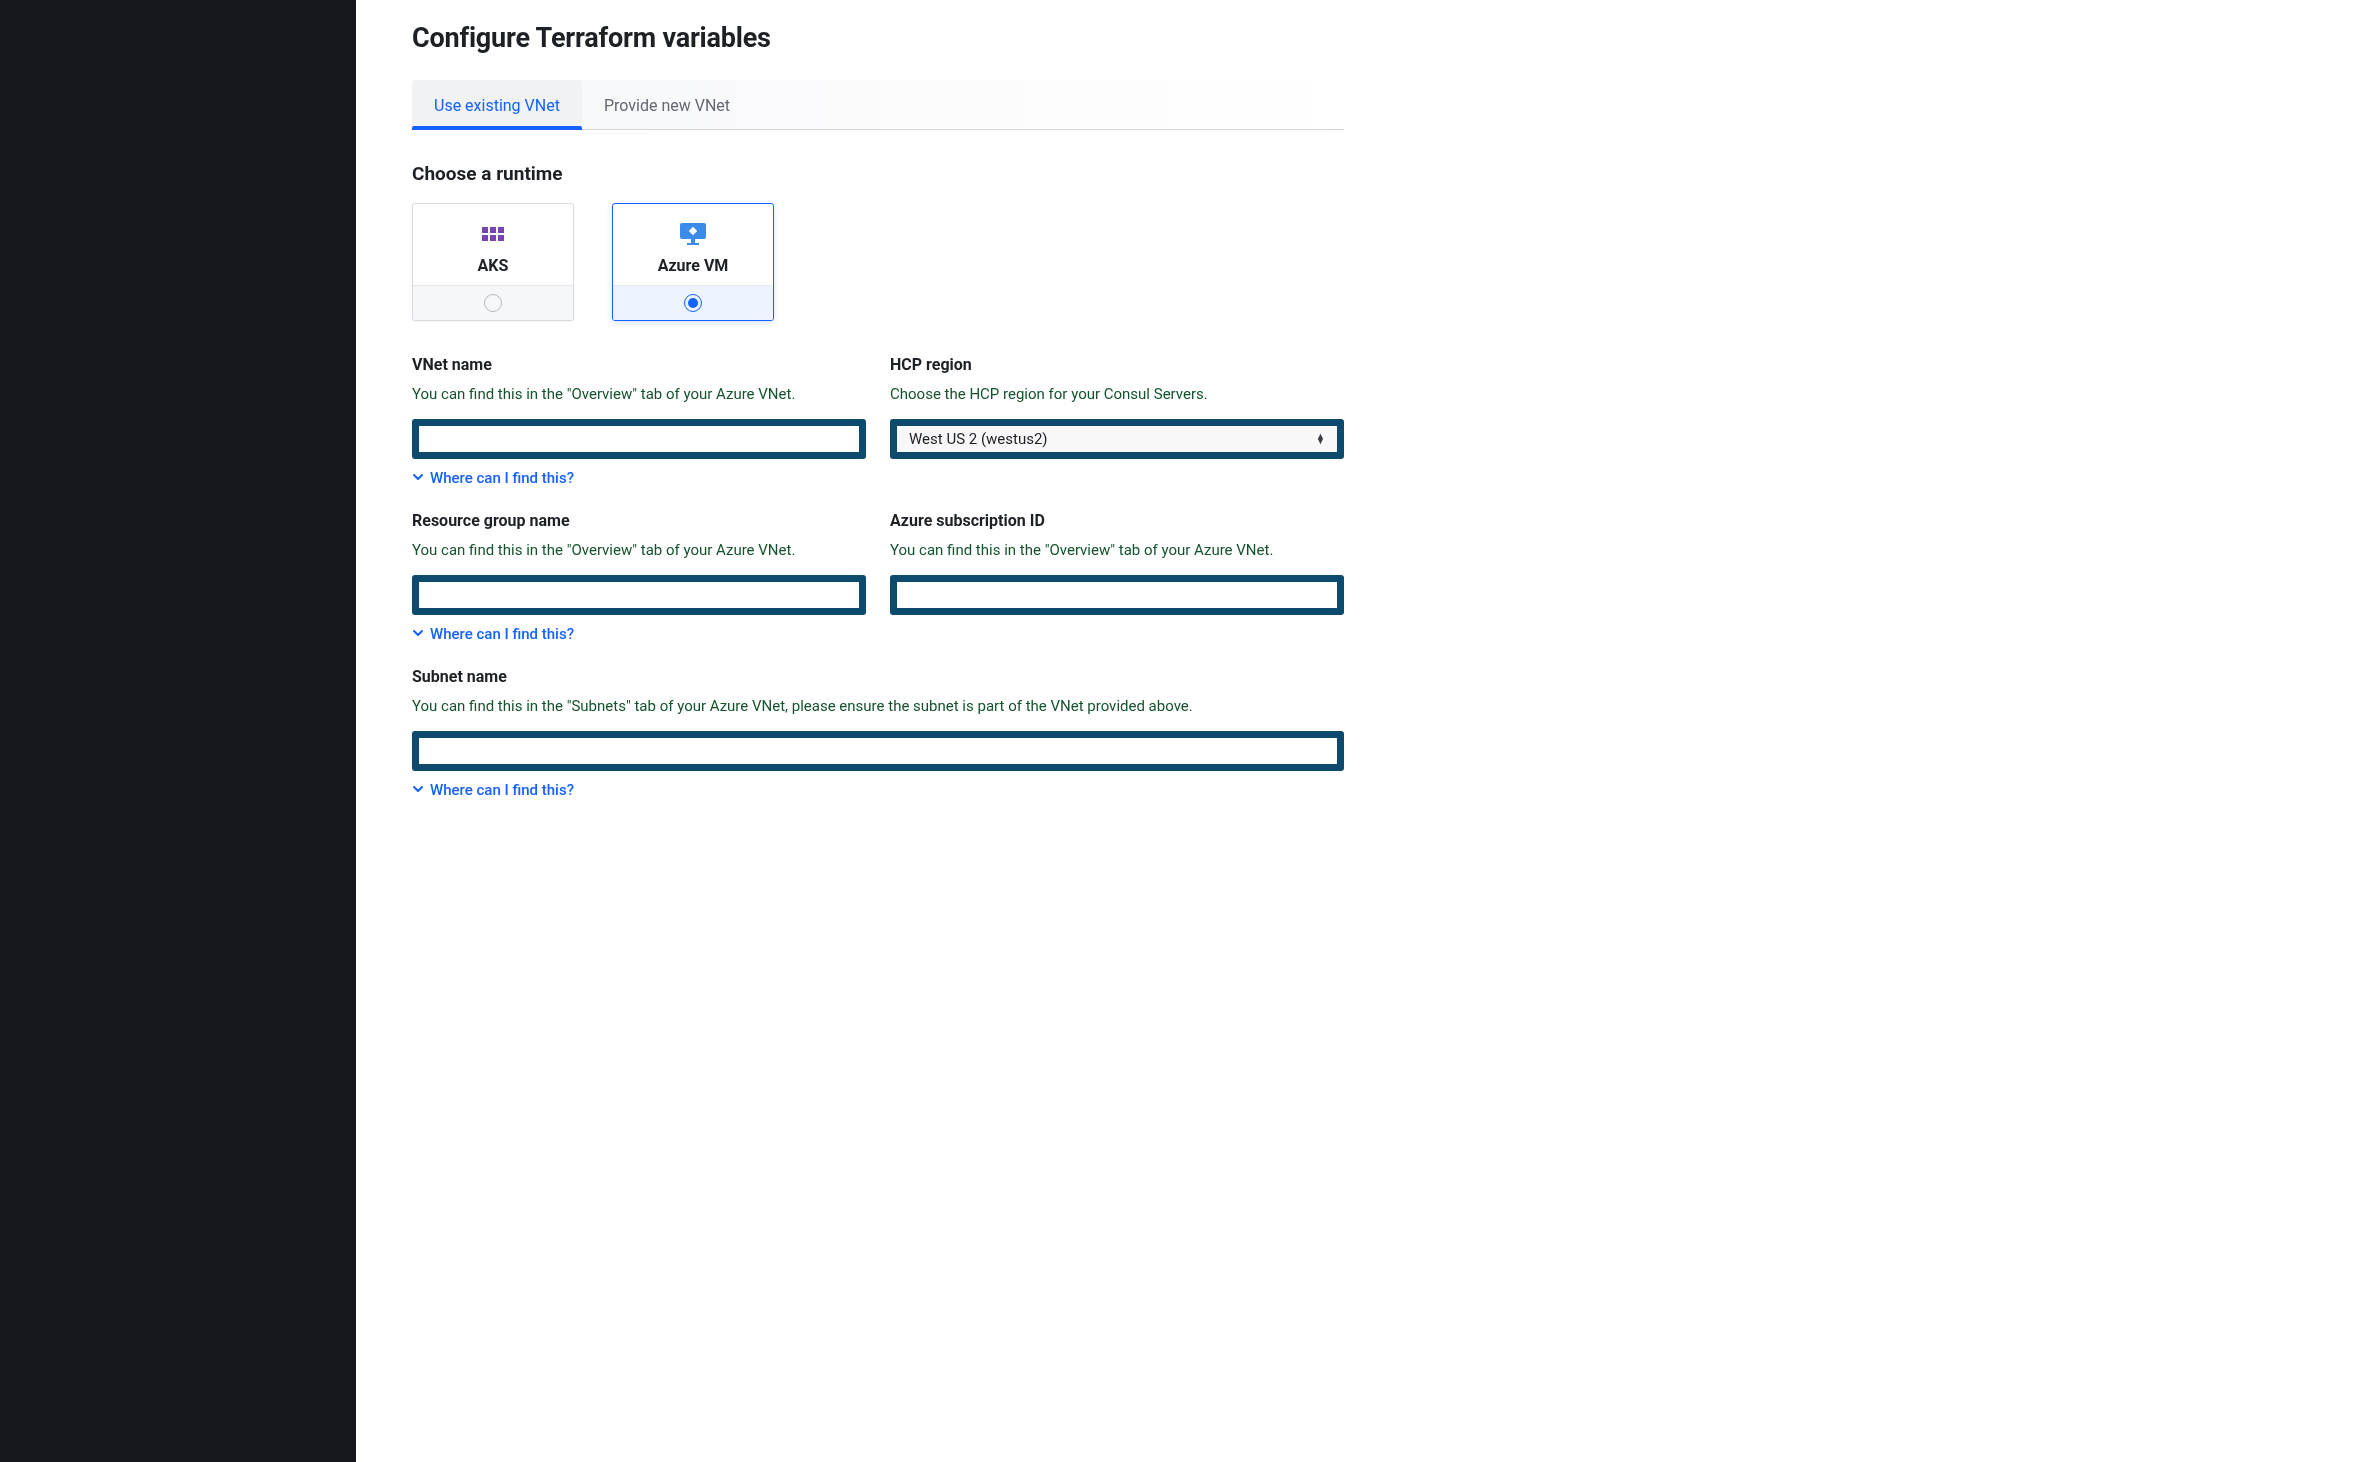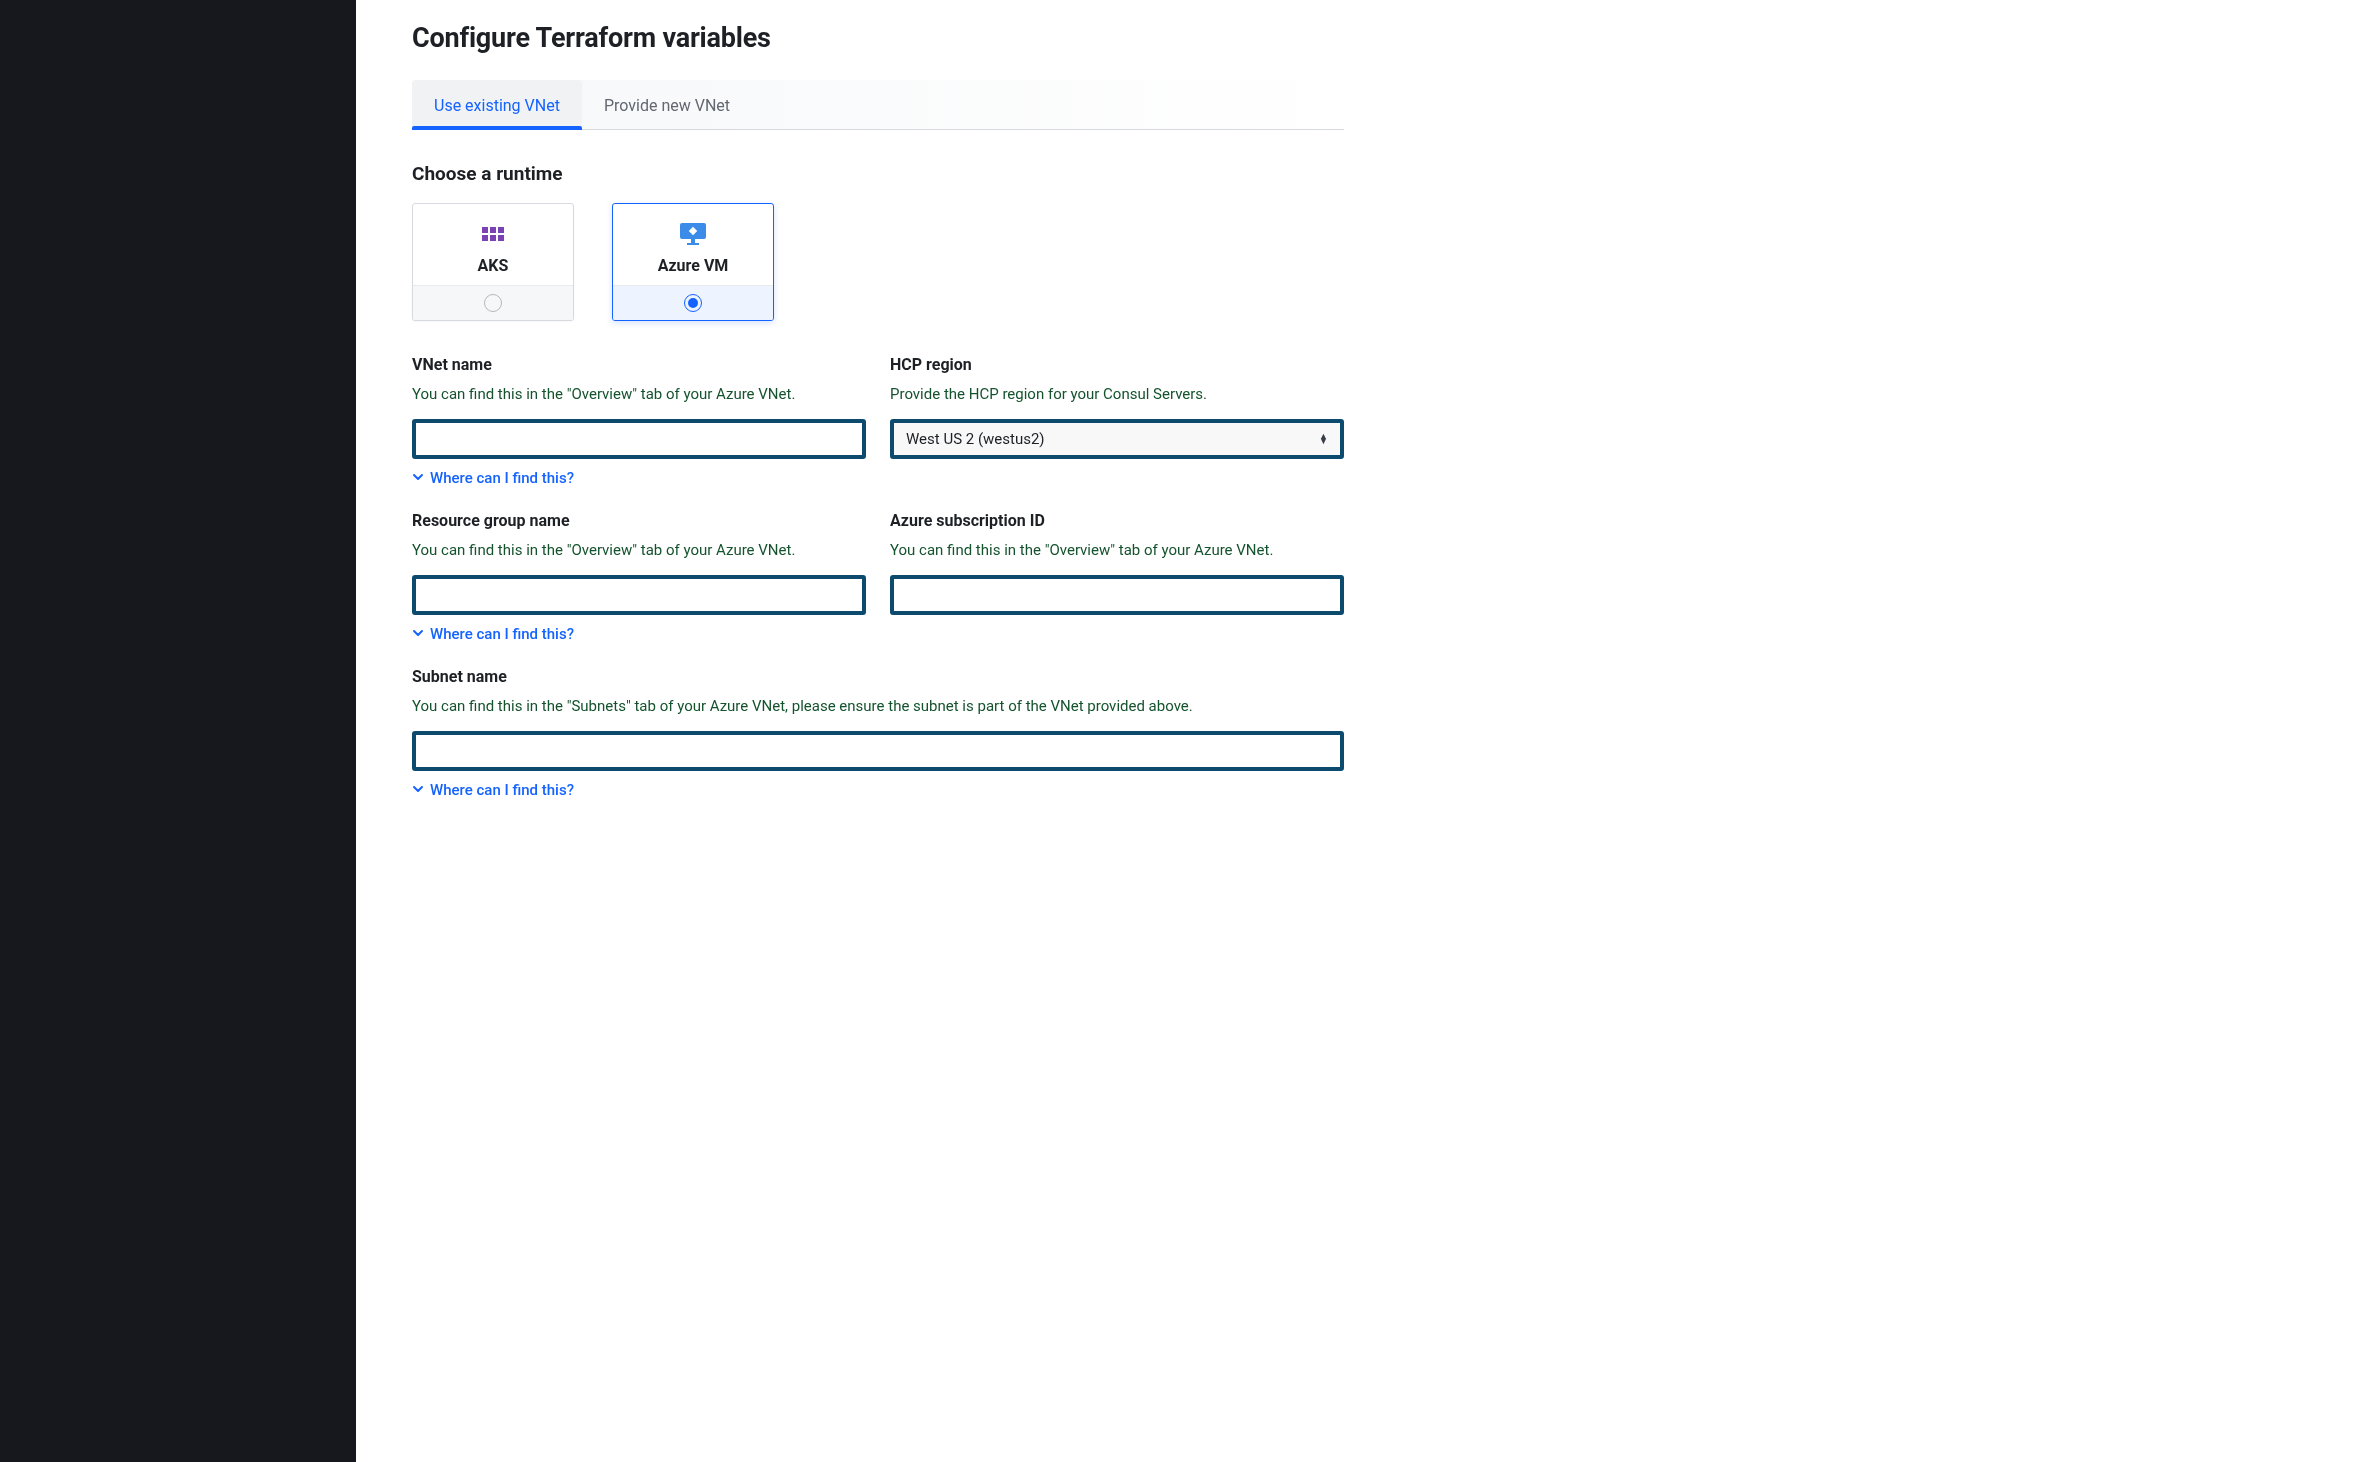--- a/index.html
+++ b/index.html
@@ -133,21 +133,21 @@
     }
     .field-help {
       font-size: 15px;
       color: #14532d;
       margin-bottom: 14px;
       line-height: 1.4;
     }
     .text-input, .select-input {
       width: 100%;
       height: 40px;
-      border: 4px solid #0c4a6e;
+      border: 7px solid #0c4a6e;
       border-radius: 3px;
       padding: 8px 12px;
       font-size: 15px;
       background: #fff;
     }
     .select-input {
       background: #f8f8f9;
       display: flex;
       align-items: center;
       justify-content: space-between;
@@ -258,21 +258,21 @@
             <svg width="12" height="12" viewBox="0 0 12 12">
                 <path d="M2 4 L6 8 L10 4" stroke="#1563ff" stroke-width="2" fill="none" stroke-linecap="round" stroke-linejoin="round"></path>
               </svg>
           </span>
           <span>Where can I find this?</span>
         </div>
       </div>
 
       <div class="field">
         <label class="field-label">HCP region</label>
-        <div class="field-help">Provide the HCP region for your Consul Servers.</div>
+        <div class="field-help">Choose the HCP region for your Consul Servers.</div>
         <div class="select-input">
           <span>West US 2 (westus2)</span>
           <span class="chevrons">
             <span>▲</span>
               <span>▼</span>
           </span>
         </div>
       </div>
 
       <div class="field">

